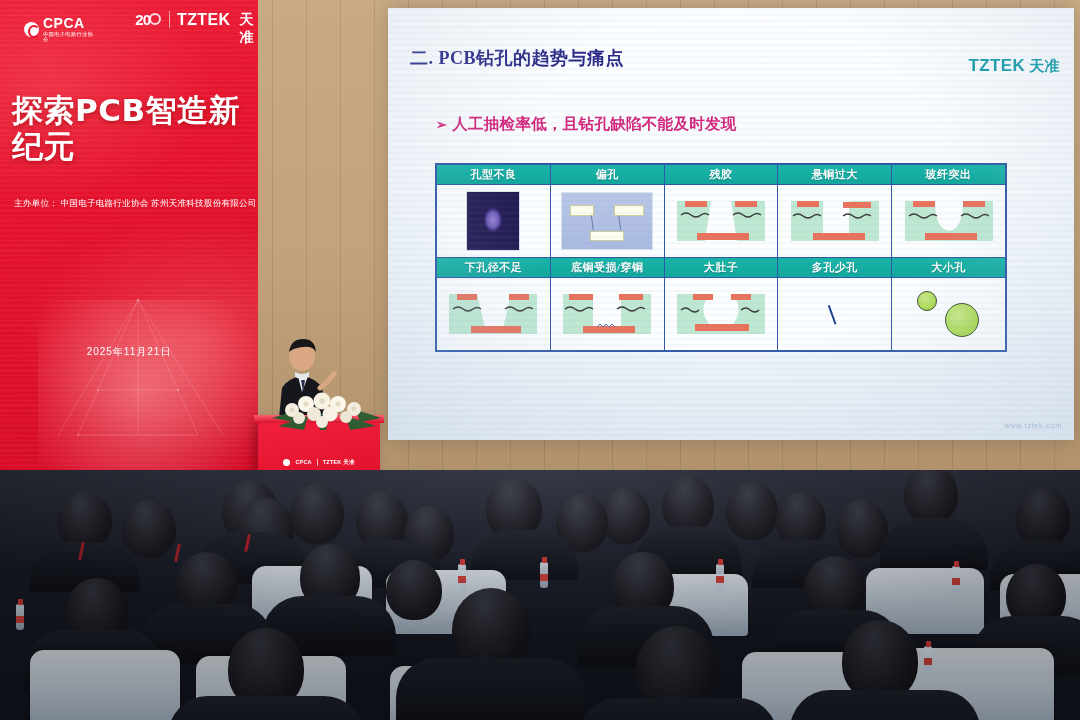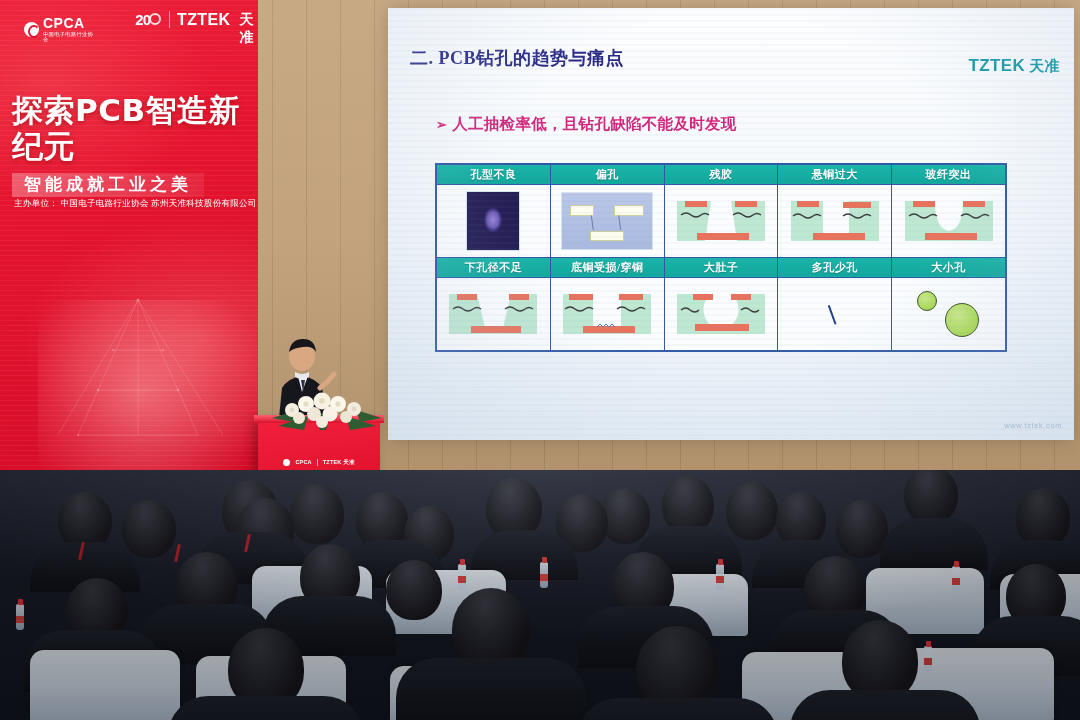--- a/index.html
+++ b/index.html
@@ -314,26 +314,24 @@
           <span class="anniv-ring"></span>
         </span>
         <span class="tz-divider"></span>
         <span class="tz-name">TZTEK</span>
         <span class="tz-cn">天准</span>
       </div>
     </div>
 
     <div class="headline-wrap">
       <div class="hl-2">探索PCB智造新纪元</div>
-      <div class="hl-3-bar">
-        <div class="hl-3">智能成就工业之美</div>
-      </div>
     </div>
 
     <div class="host-line">主办单位： 中国电子电路行业协会  苏州天准科技股份有限公司</div>
+    <div class="dateline">2025年11月21日</div>
   </div>
 
   <div class="screen">
 
     <div class="slide-title">二. PCB钻孔的趋势与痛点</div>
 
     <div class="slide-logo">
       <span>TZTEK</span>
       <span class="cn">天准</span>
     </div>

